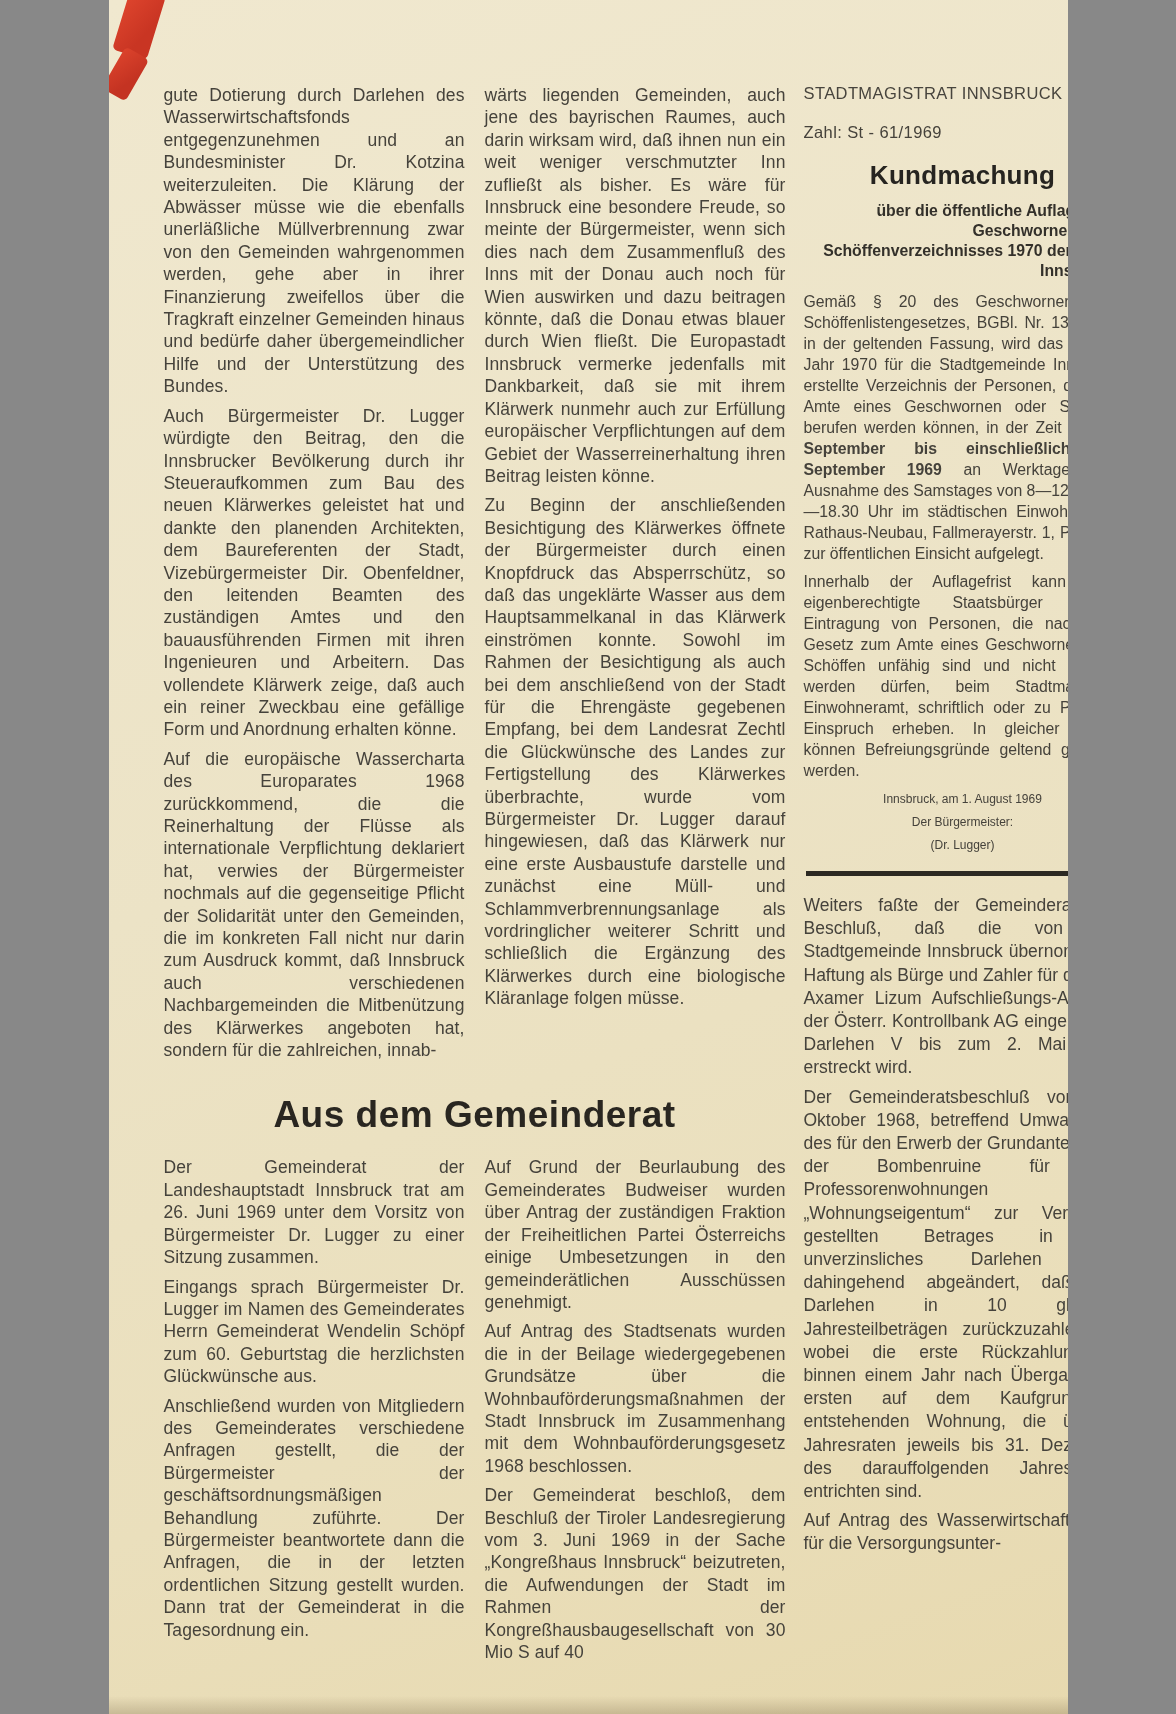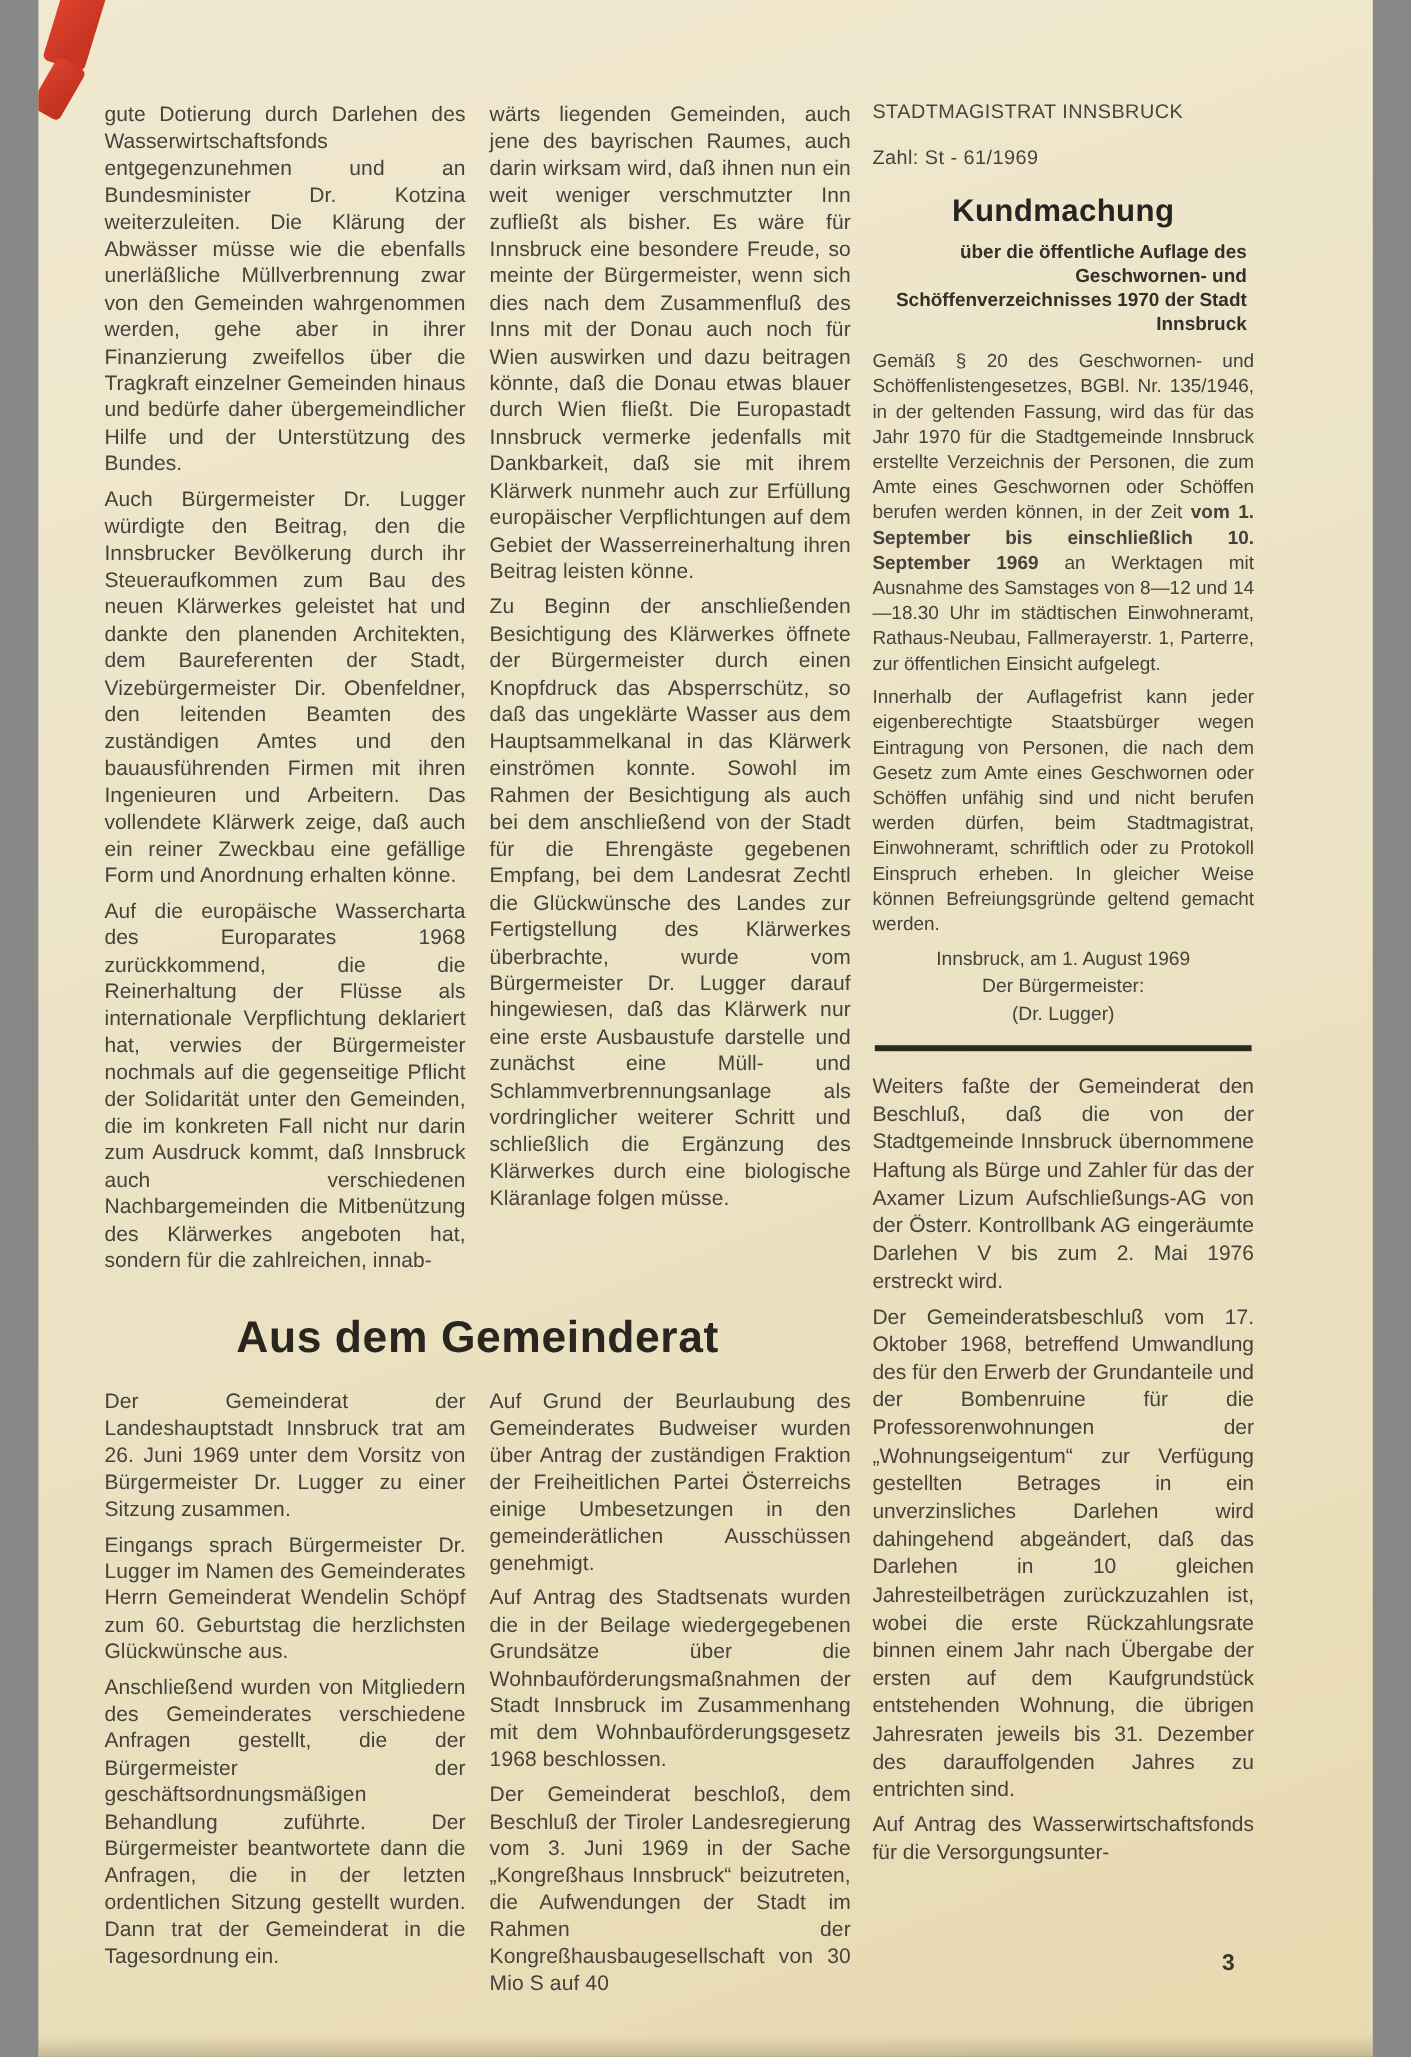--- a/index.html
+++ b/index.html
@@ -1,18 +1,18 @@
 <!DOCTYPE html>
 <html><head>
 <meta charset="utf-8">
 <style>
   html,body { margin:0; padding:0; background:#888; }
   .page {
     position:relative;
-    width:1112px; height:1714px;
+    width:959px; height:1714px;
     margin:0 auto;
     background:linear-gradient(160deg,#f0e8cf 0%, #ece3c6 45%, #eadfbc 75%, #e7d9af 100%);
     font-family:"Liberation Sans", sans-serif;
     color:#45423b;
     overflow:hidden;
   }
   .page::after{
     content:""; position:absolute; left:0; right:0; bottom:0; height:18px;
     background:linear-gradient(to bottom, rgba(80,62,30,0) 0%, rgba(80,62,30,0.22) 100%);
     pointer-events:none;
@@ -36,21 +36,21 @@
     margin:26px 0 20px 0; color:#292620; letter-spacing:0.5px;
   }
 
   
   .col3 { position:absolute; left:695px; top:84px; width:318px; }
   .office { font-size:16.5px; letter-spacing:0.4px; color:#47443d; }
   .ref { font-size:16.5px; margin-top:20px; letter-spacing:0.4px; }
   .k-title { text-align:center; font-size:26px; font-weight:bold; color:#262420; margin:18px 0 10px 0; letter-spacing:0.3px; }
   .k-subtitle { font-weight:bold; text-align:right; font-size:15.8px; line-height:20px; margin:0 6px 10px 6px; color:#33302a; }
   .col3 p.small { font-size:15.8px; line-height:21px; text-align:justify; margin:0 0 7px 0; }
-  .center-line { text-align:center; font-size:16px; line-height:23px; }
+  .center-line { text-align:center; font-size:12px; line-height:23px; }
   .divider { border:none; border-top:5px solid #2c2922; margin:14px 2px 18px 2px; }
   .col3 p.cont { font-size:17.5px; line-height:23.2px; text-align:justify; margin:0 0 6px 0; }
 
   .page-number {
     position:absolute; left:695px; top:1626px; width:318px;
     text-align:right; padding-right:16px; box-sizing:border-box;
     font-size:19px; font-weight:bold; color:#36332c;
   }
 </style>
 </head>

